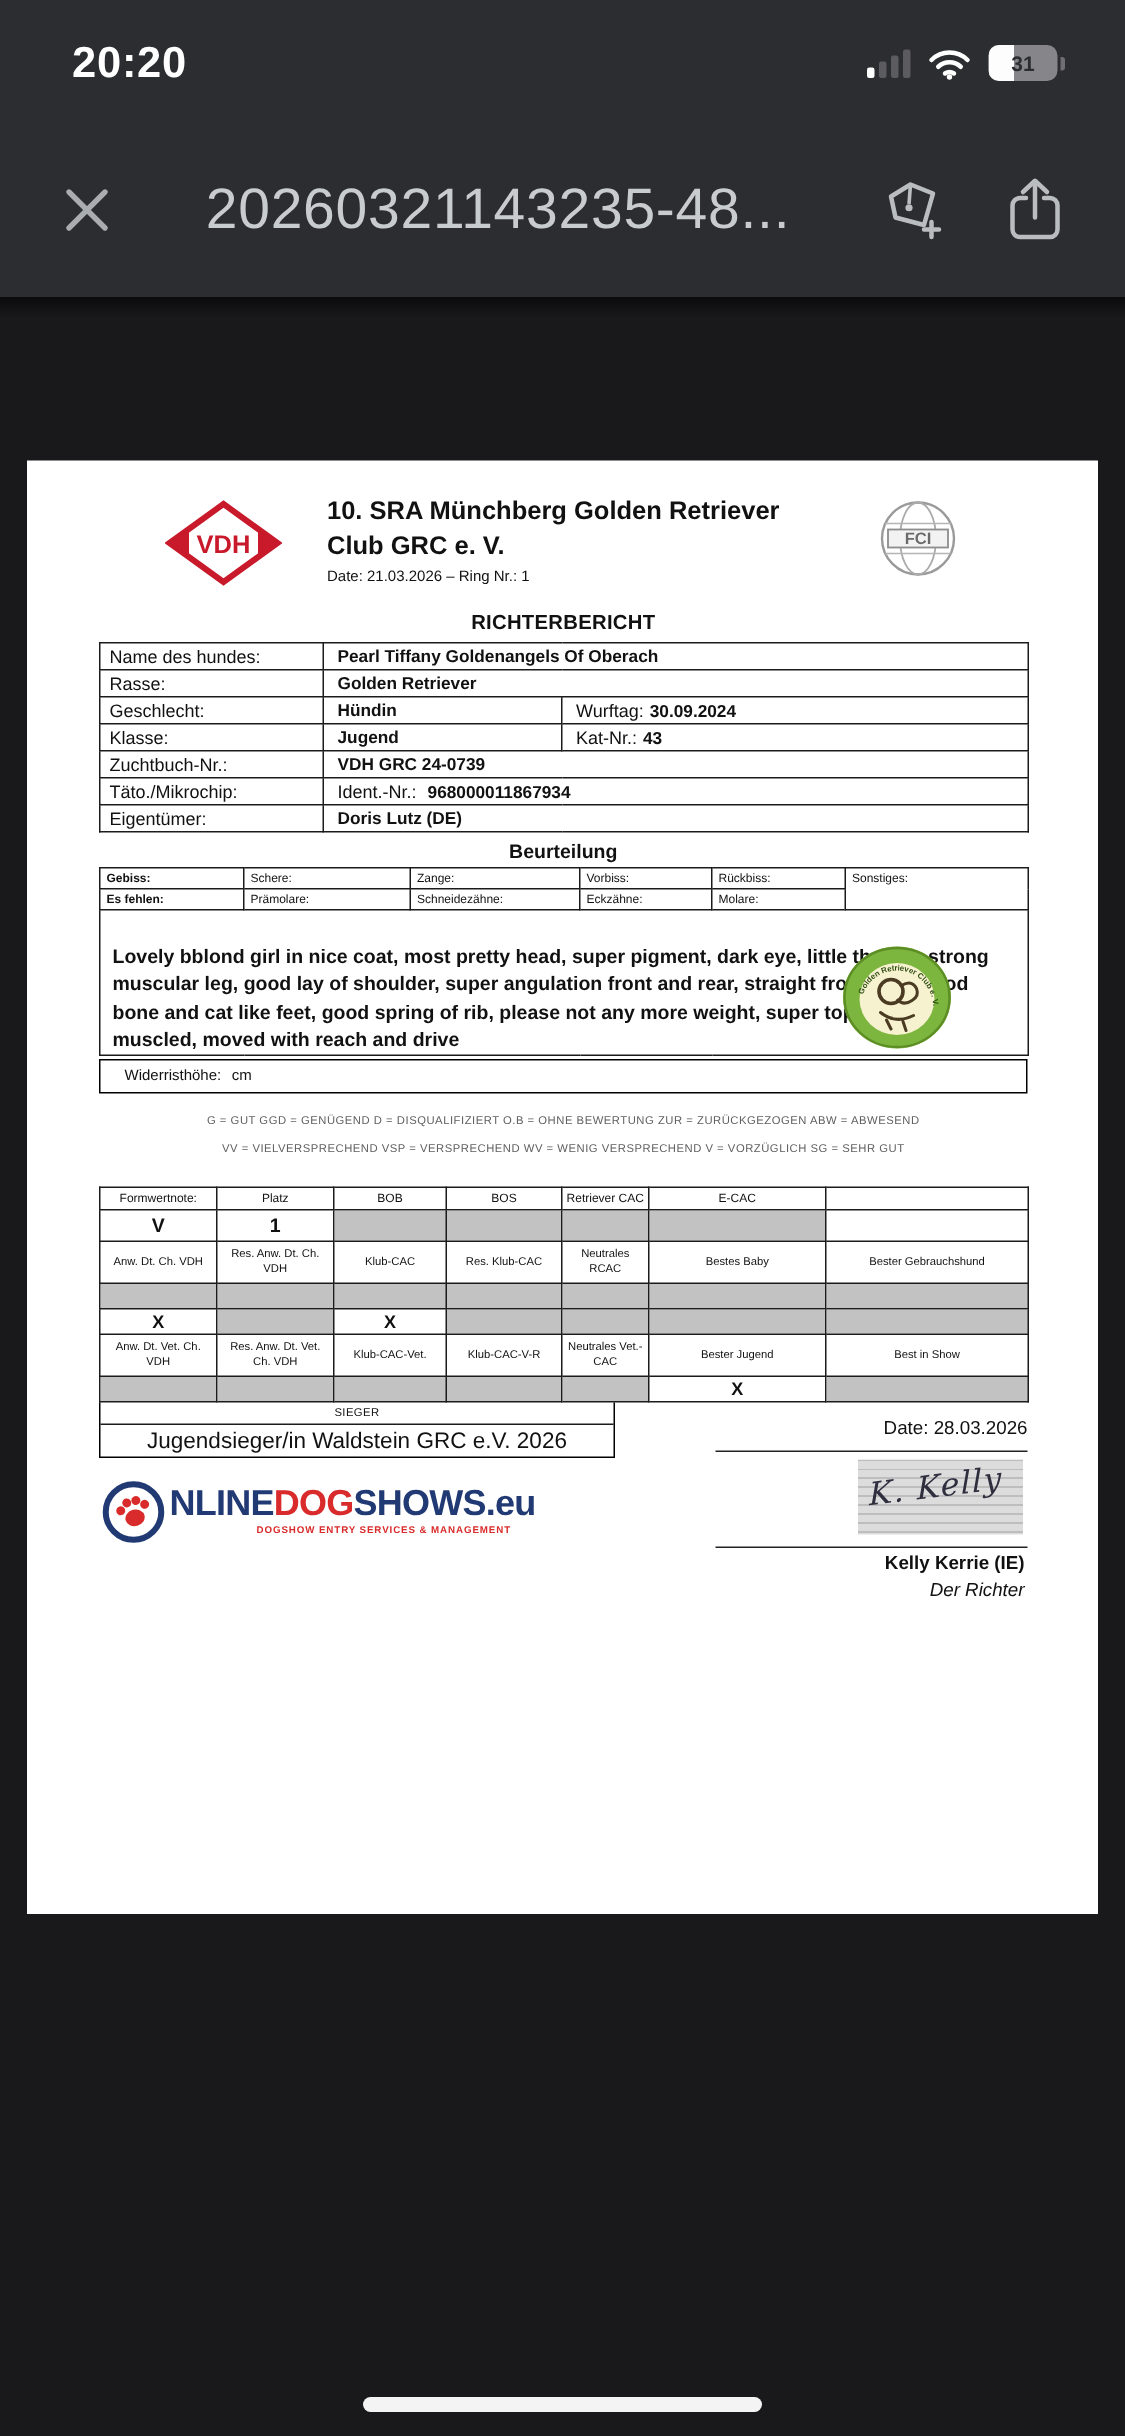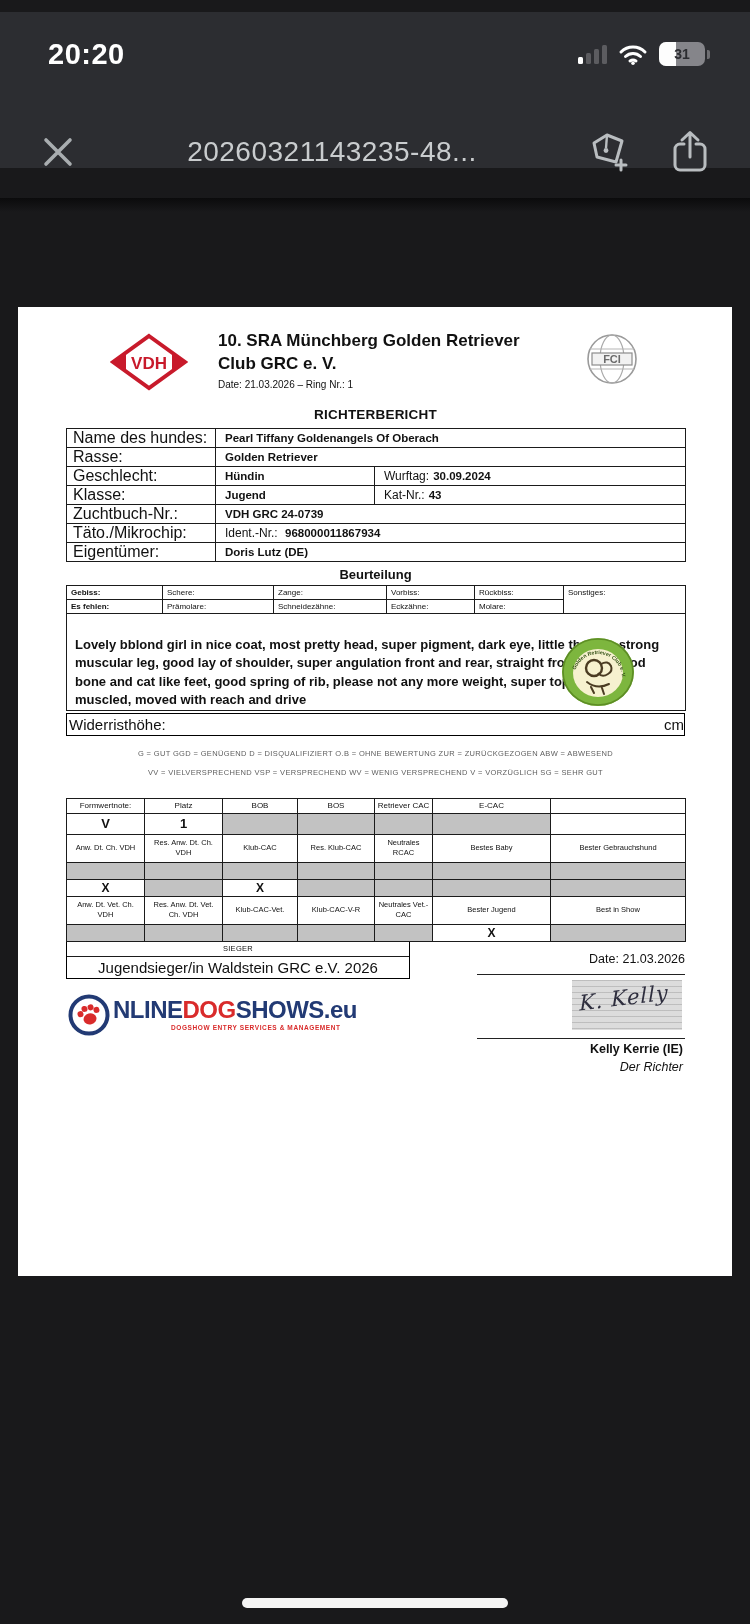--- a/index.html
+++ b/index.html
@@ -1,36 +1,36 @@
 <!DOCTYPE html>
 <html><head>
 <meta charset="utf-8">
 <style>
   * { margin:0; padding:0; box-sizing:border-box; }
   html,body { width:750px; height:1624px; background:#19191b; font-family:"Liberation Sans", sans-serif; overflow:hidden; }
 
   
-  .topbar { position:absolute; left:0; top:12px; width:750px; height:156px; background:#2c2d31; z-index:5; }
+  .topbar { position:absolute; left:0; top:0; width:750px; height:198px; background:#2c2d31; z-index:5; }
   .statusrow { position:absolute; left:0; top:0; width:750px; height:80px; }
   .time { position:absolute; left:48px; top:26px; color:#fff; font-size:29px; font-weight:bold; letter-spacing:.5px; }
   .sticons { position:absolute; right:40px; top:30px; display:flex; align-items:center; gap:11px; }
   .sigbars { display:flex; align-items:flex-end; gap:3px; height:20px; }
   .sigbars i { display:block; width:5px; border-radius:1.5px; background:#5c5c60; }
   .sigbars i.b1 { height:7px; background:#ffffff; }
   .sigbars i.b2 { height:11px; } .sigbars i.b3 { height:15px; } .sigbars i.b4 { height:19px; }
   .battery { position:relative; width:46px; height:24px; border-radius:7px; background:#85858a; overflow:hidden; }
   .battery .fill { position:absolute; left:0; top:0; bottom:0; width:17px; background:#fdfdfd; }
   .battery .pct { position:absolute; inset:0; display:flex; align-items:center; justify-content:center;
                   font-size:14px; font-weight:bold; color:#2c2d31; }
   .batnub { width:3px; height:9px; background:#6f6f73; border-radius:0 2px 2px 0; margin-left:-9px; }
 
   .titlerow { position:absolute; left:0; top:92px; width:750px; height:96px; display:flex; align-items:center; }
   .iconbtn { display:flex; align-items:center; justify-content:center; }
   .closebtn { width:60px; height:60px; margin-left:28px; }
-  .fname { flex:1; text-align:center; color:#c9ccce; font-size:28px; letter-spacing:.5px; white-space:nowrap; overflow:hidden; }
+  .fname { flex:1; text-align:center; color:#c9ccce; font-size:38px; letter-spacing:.5px; white-space:nowrap; overflow:hidden; }
   .annbtn { width:64px; height:64px; margin-right:18px; }
   .sharebtn { width:64px; height:64px; margin-right:28px; }
 
   
   .viewer { position:absolute; left:0; top:198px; width:750px; height:1426px; background:#19191b; }
   .viewer::before { content:""; position:absolute; left:0; top:0; width:100%; height:14px;
                     background:linear-gradient(#0b0b0c, rgba(11,11,12,0)); }
   .page { position:absolute; left:18px; top:109px; width:714px; height:969px; background:#ffffff;
           padding:22px 47px 0 48px; color:#111; }
 
@@ -42,37 +42,37 @@
   .headmid .dr { font-size:10px; margin-top:4px; }
   .fcilogo { margin-left:auto; margin-right:44px; margin-top:2px; flex:0 0 auto; }
 
   .reptitle { text-align:center; font-weight:bold; font-size:13.5px; margin-top:16px; letter-spacing:.2px; }
 
   
   table { border-collapse:collapse; table-layout:fixed; }
   td { border:1px solid #1b1b1b; overflow:hidden; }
   .infotbl { width:619px; margin-top:6px; border:1.5px solid #000; }
   .infotbl td { height:18px; padding:0 0 0 6px; }
-  .infotbl .lbl { font-size:16px;margin-left:32px; }
+  .infotbl .lbl { font-size:12px;margin-left:32px; }
   .infotbl .val { font-size:11.5px; font-weight:bold; padding-left:9px; }
   .infotbl .reg { font-weight:normal; font-size:12px; margin-right:4px; }
 
   .beurt { text-align:center; font-weight:bold; font-size:13px; margin:5px 0 3px 0; }
 
   
   .bitetbl { width:619px; border:1.5px solid #000; }
   .bitetbl td { height:14px; font-size:8px; padding:0 0 0 4px; vertical-align:middle; }
   .bitetbl .b { font-weight:bold; }
   .evaltd { height:258px; vertical-align:top; padding:22px 10px 0 8px !important; position:relative; }
   .evaltext { font-size:13px; font-weight:bold; line-height:1.42; }
   .grcbadge { position:absolute; right:50px; bottom:3px; }
 
   
   .withers { width:619px; height:23px; border:1.5px solid #000; border-top-width:1px; margin-top:2px;
-             display:flex; align-items:center; font-size:15px; padding-left:2px;justify-content:space-between; }
+             display:flex; align-items:center; font-size:10px; padding-left:16px; }
   .withers .unit { margin-left:7px; }
 
   
   .legend { margin-top:8px; text-align:center; color:#5f5f5f; font-size:7.5px; letter-spacing:.35px; line-height:19px; }
 
   
   .formtbl { width:619px; margin-top:16px; border:1.5px solid #000; }
   .formtbl td { text-align:center; vertical-align:middle; padding:1px 2px; }
   .formtbl .hrow td { height:15px; font-size:8px; }
   .formtbl .lrow td { height:28px; font-size:7.5px; line-height:10px; }
@@ -358,21 +358,21 @@
       </tr>
     </tbody>
       </table>
 
     <div class="bottomsec">
       <div class="siegerbox">
         <div class="s1">SIEGER</div>
         <div class="s2">Jugendsieger/in Waldstein GRC e.V. 2026</div>
       </div>
 
-      <div class="datetxt">Date: 21.03.2026</div>
+      <div class="datetxt">Date: 28.03.2026</div>
       <div class="rule r1"></div>
       <div class="stamp"></div>
       <div class="scriptsig">K. Kelly</div>
       <div class="rule r2"></div>
       <div class="judgename">Kelly Kerrie (IE)</div>
       <div class="judgerole">Der Richter</div>
 
       <div class="odslogo">
         <svg width="42" height="42" viewBox="0 0 42 42">
           <circle cx="21" cy="21" r="18.5" fill="#fff" stroke="#223a74" stroke-width="4"></circle>

